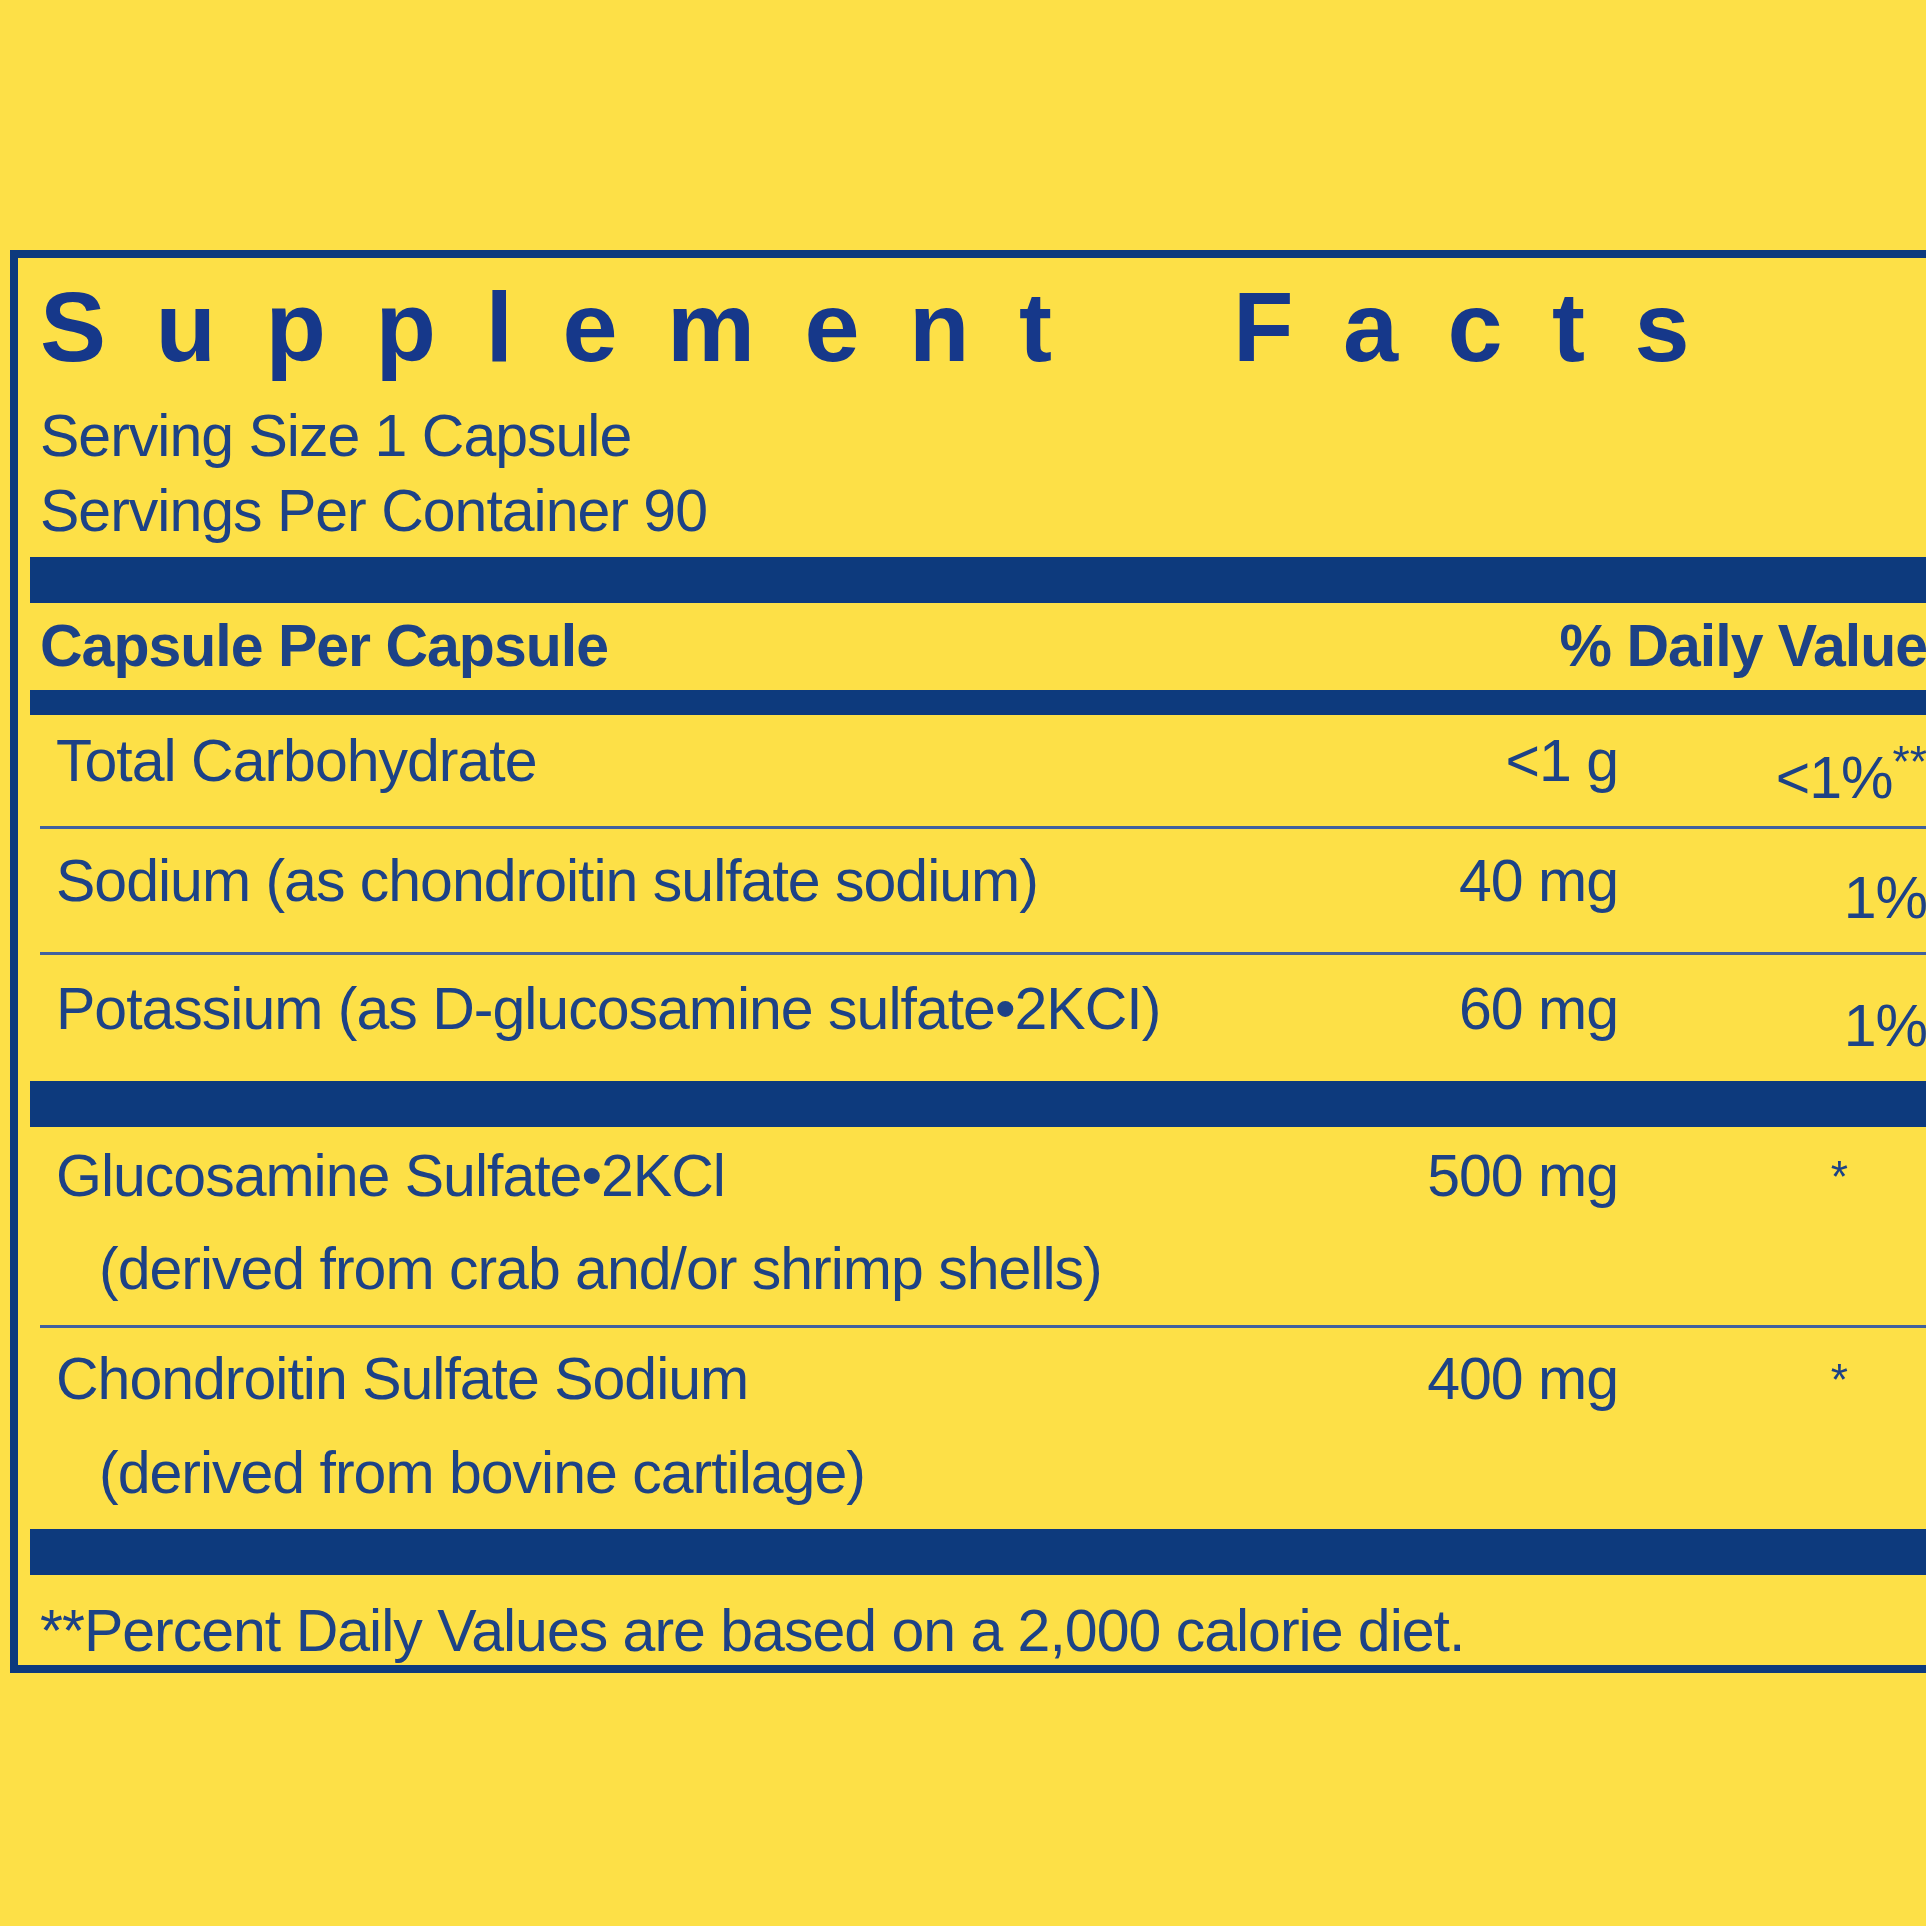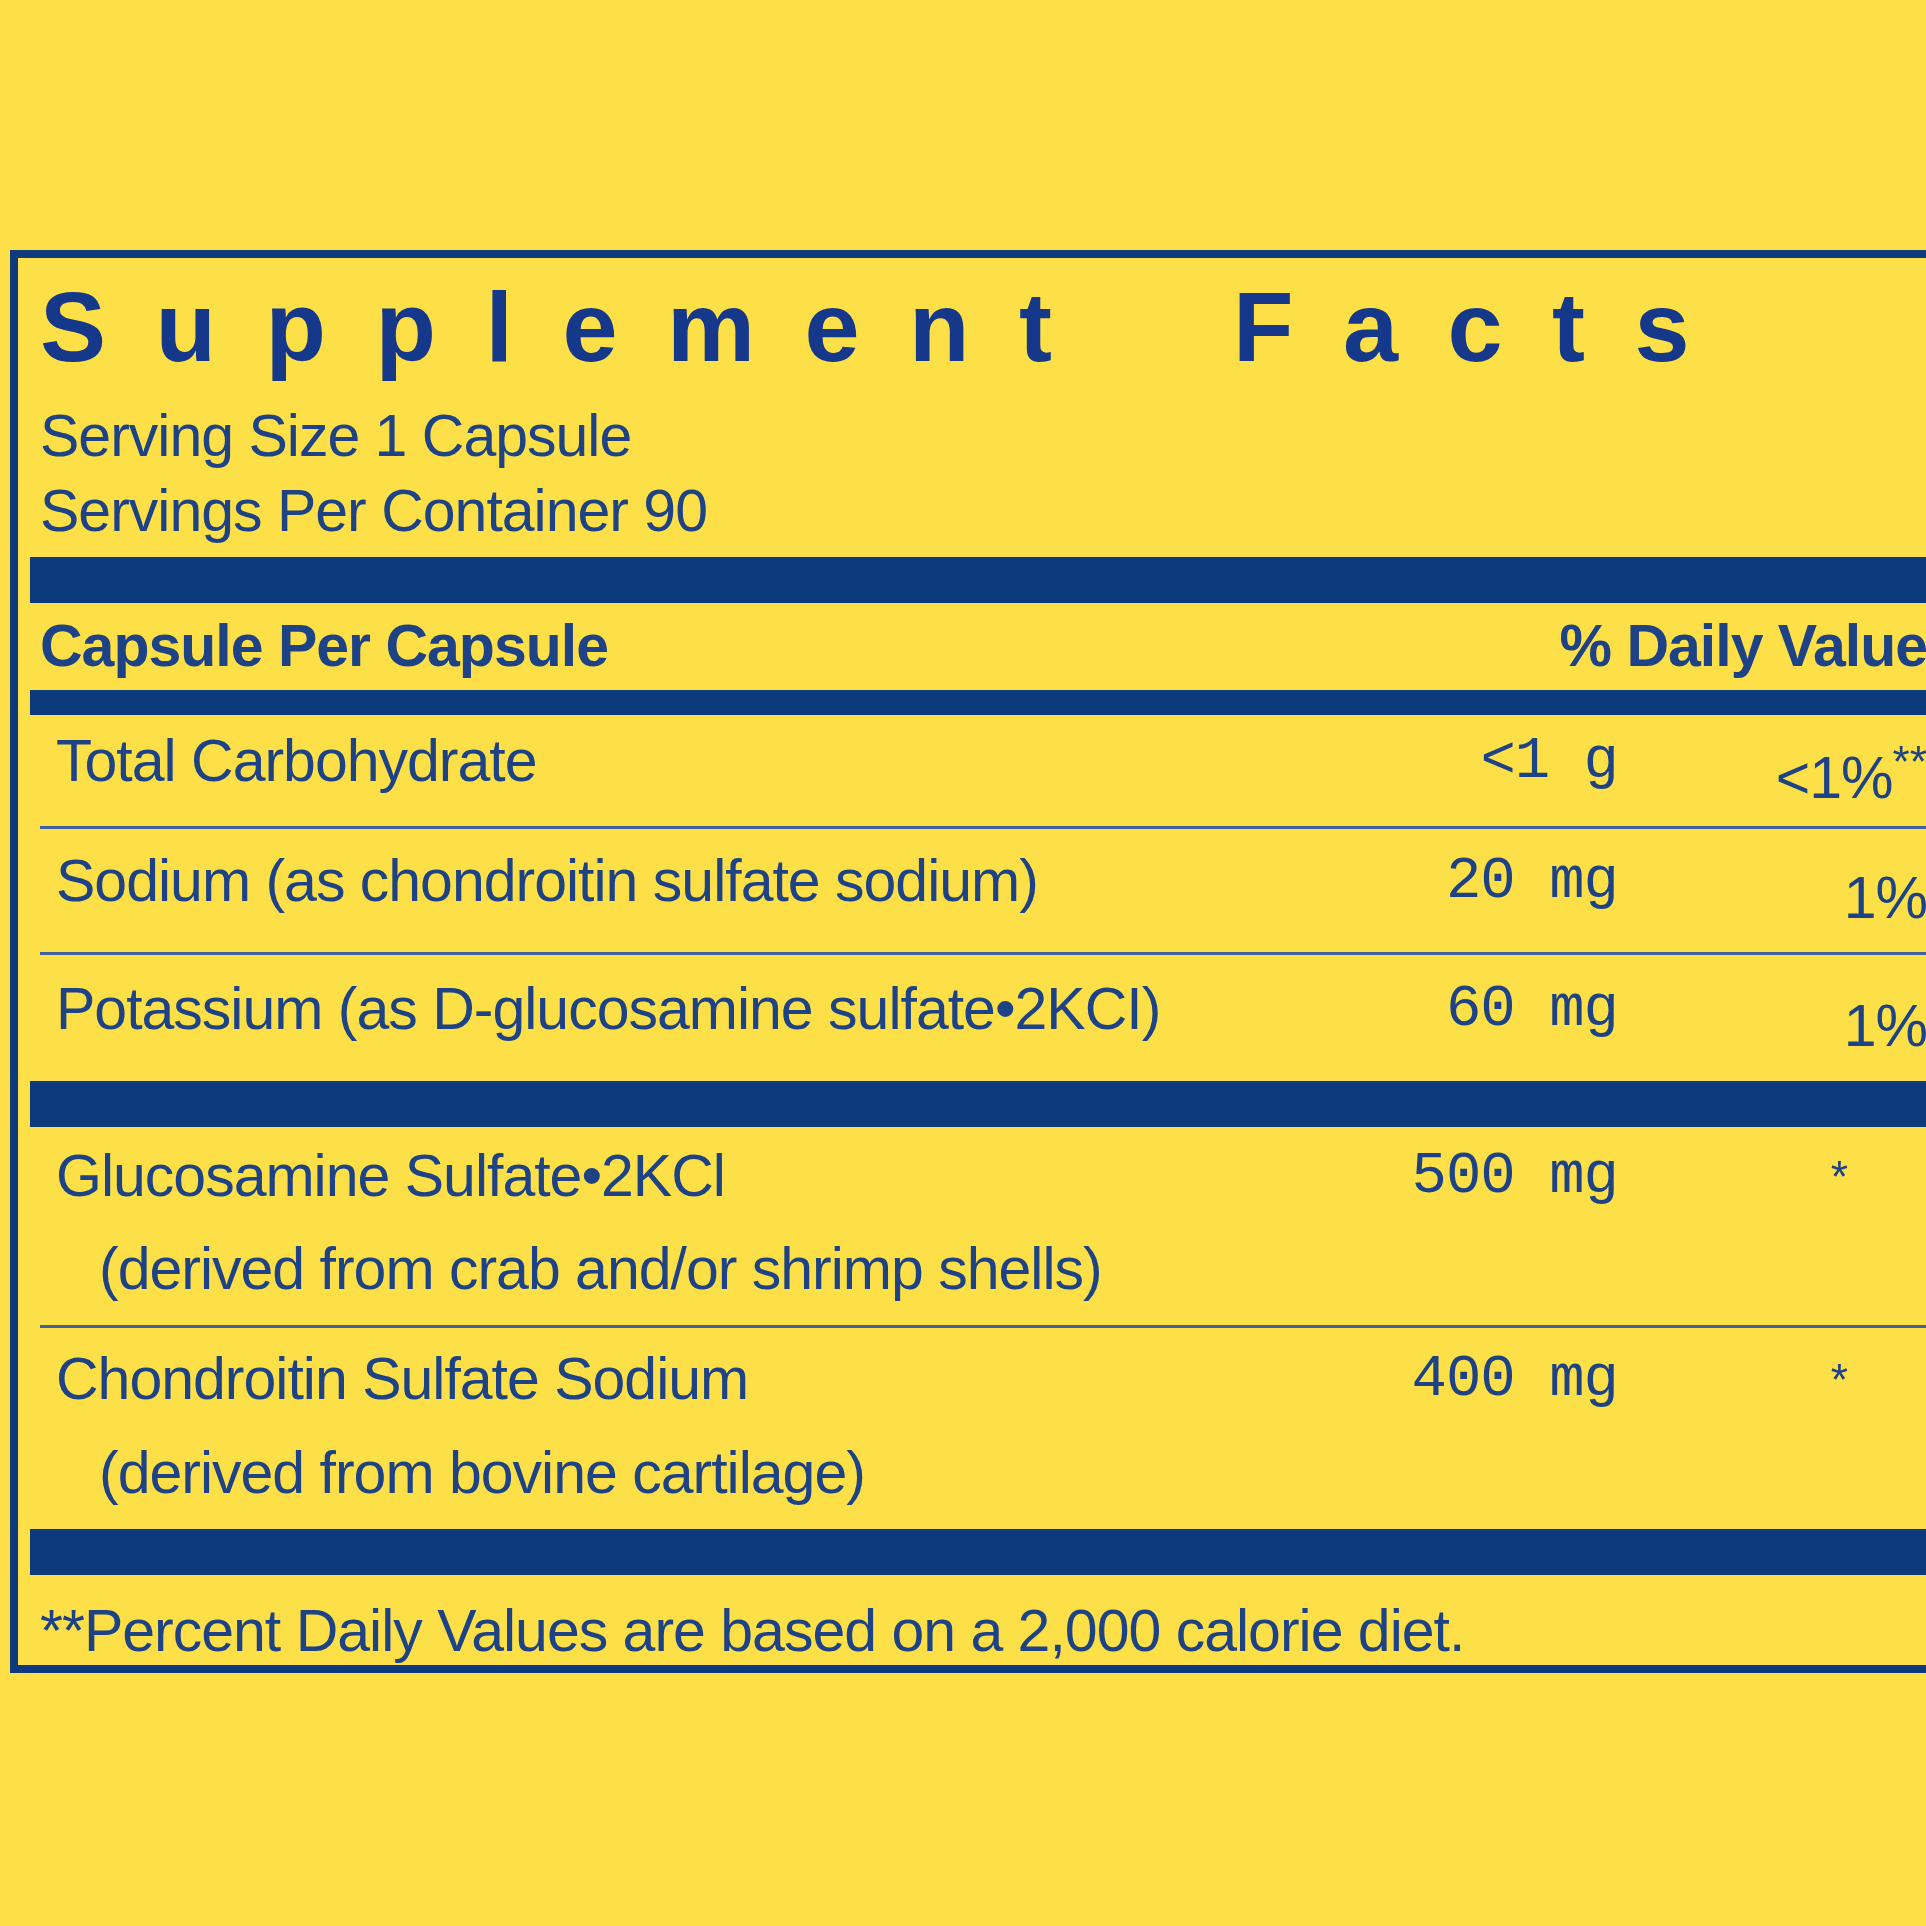--- a/index.html
+++ b/index.html
@@ -75,21 +75,21 @@
   .row {
     display: grid;
     grid-template-columns: 1fr 396px 313px;
     align-items: start;
     font-size: 59px;
     line-height: 63px;
     color: #1d4286;
     letter-spacing: -1px;
   }
   .row .cell-name { grid-column: 1; margin-left: 16px; }
-  .row .cell-amount { grid-column: 2; text-align: right; font-family: Liberation Mono, monospace; }
+  .row .cell-amount { grid-column: 2; text-align: right; }
   .row .cell-dv { grid-column: 3; text-align: right; padding-right: 4px; }
   .row .cell-sub {
     grid-column: 1 / -1;
     padding-left: 59px;
     margin-top: 14px;
   }
   .row.r1 { padding: 15px 0 17px 0; border-bottom: 3px solid #41619e; }
   .row.r2 { padding: 21px 0 22px 0; border-bottom: 3px solid #41619e; }
   .row.r3 { padding: 23px 0 23px 0; }
   .row.r4 { padding: 18px 0 24px 0; border-bottom: 3px solid #41619e; }
@@ -131,21 +131,21 @@
     <div class="bar medium"></div>
 
     <div class="row r1">
       <div class="cell-name">Total Carbohydrate</div>
       <div class="cell-amount">&lt;1 g</div>
       <div class="cell-dv"><span>&lt;1%</span><span class="sup">**</span></div>
     </div>
 
     <div class="row r2">
       <div class="cell-name">Sodium (as chondroitin sulfate sodium)</div>
-      <div class="cell-amount">20 mg</div>
+      <div class="cell-amount">40 mg</div>
       <div class="cell-dv"><span>1%</span><span class="sup"></span></div>
     </div>
 
     <div class="row r3">
       <div class="cell-name">Potassium (as D-glucosamine sulfate•2KCI)</div>
       <div class="cell-amount">60 mg</div>
       <div class="cell-dv"><span>1%</span><span class="sup"></span></div>
     </div>
 
     <div class="bar thick"></div>

